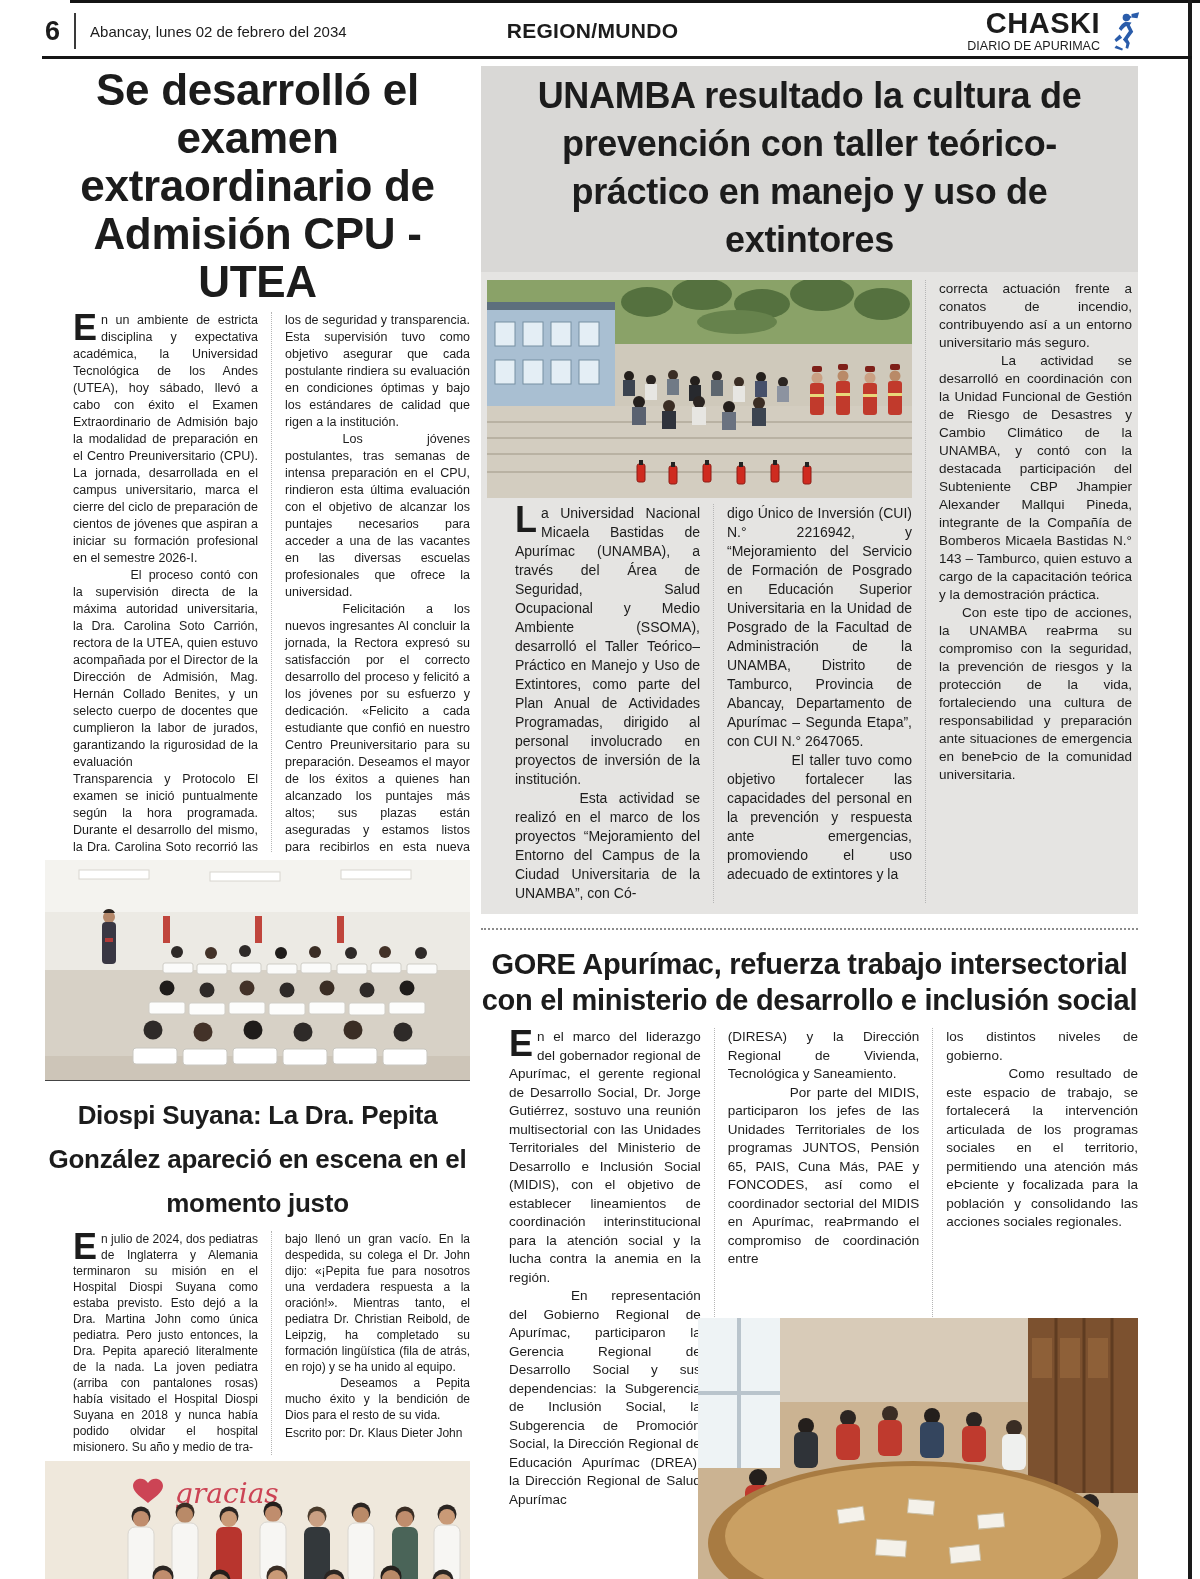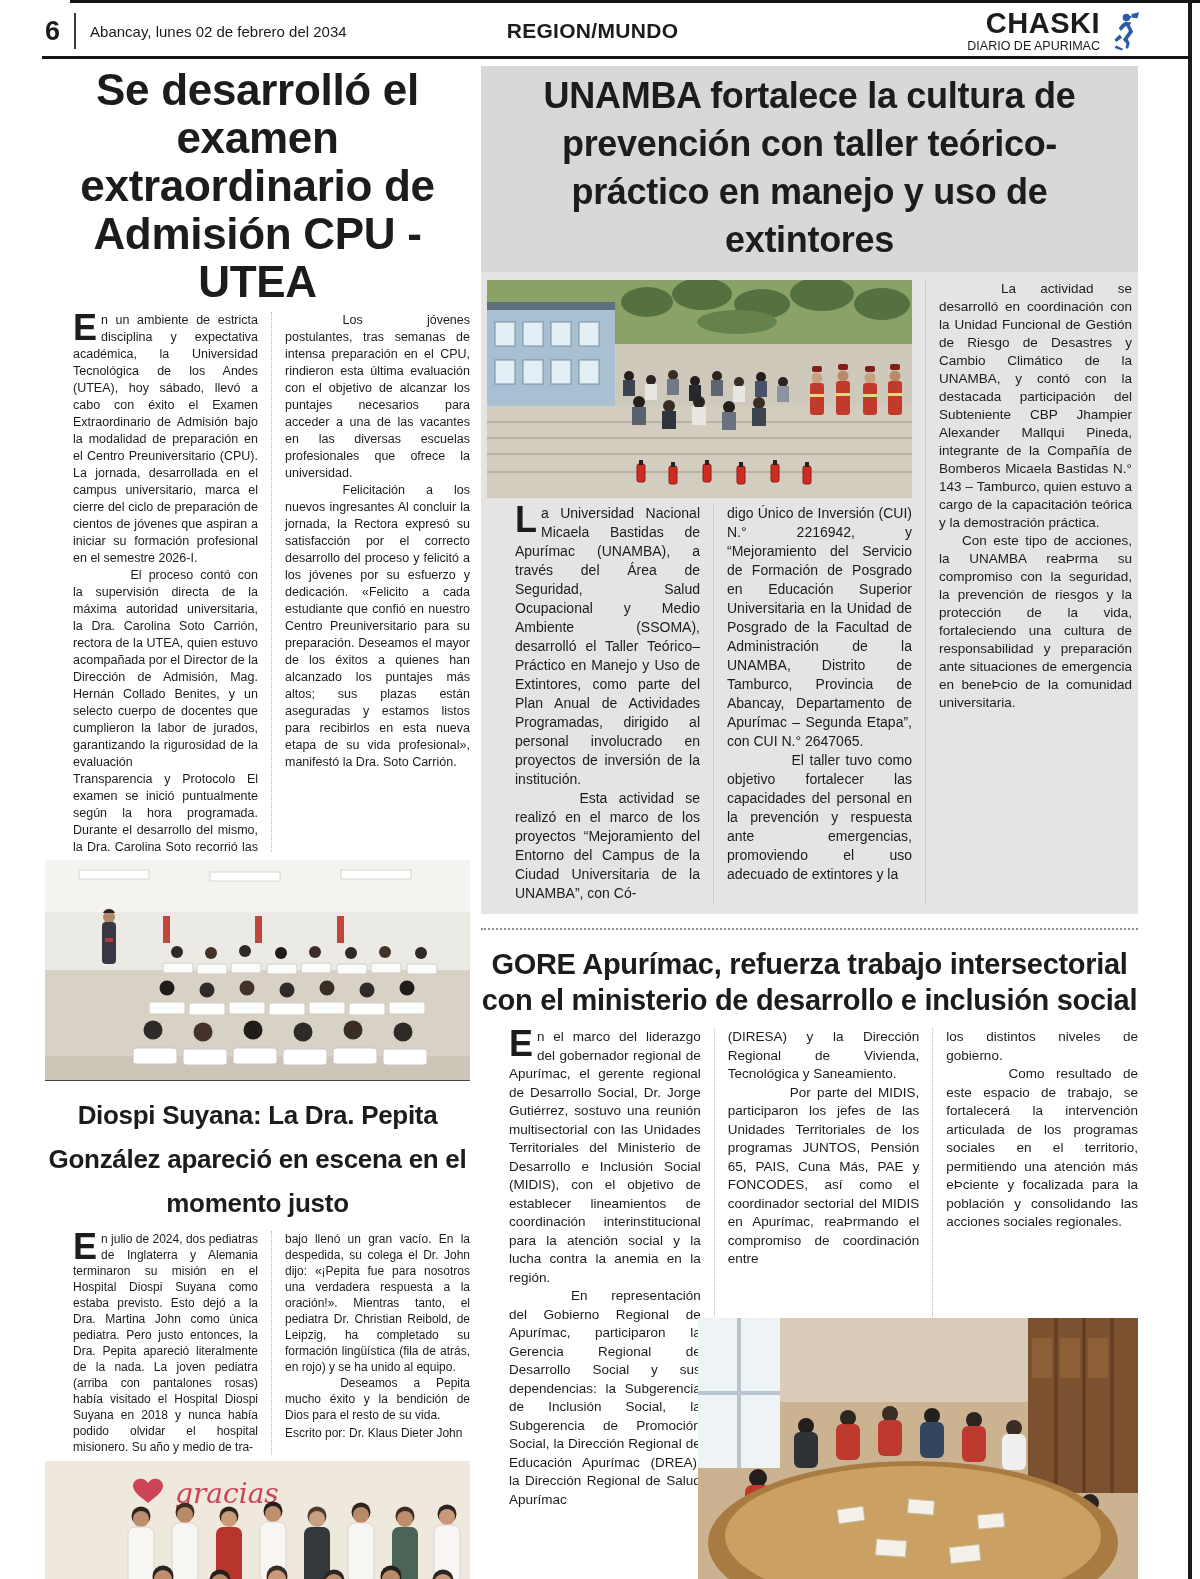--- a/index.html
+++ b/index.html
@@ -90,20 +90,21 @@
   <section class="left-block">
     <h1 class="utea-head">Se desarrolló el examen extraordinario de Admisión CPU -UTEA</h1>
 
     <div class="cols utea-body">
       <div class="col">
         <p class="dropcap">En un ambiente de estricta disciplina y expectativa académica, la Universidad Tecnológica de los Andes (UTEA), hoy sábado, llevó a cabo con éxito el Examen Extraordinario de Admisión bajo la modalidad de preparación en el Centro Preuniversitario (CPU). La jornada, desarrollada en el campus universitario, marca el cierre del ciclo de preparación de cientos de jóvenes que aspiran a iniciar su formación profesional en el semestre 2026-I.</p>
         <p class="ind">El proceso contó con la supervisión directa de la máxima autoridad universitaria, la Dra. Carolina Soto Carrión, rectora de la UTEA, quien estuvo acompañada por el Director de la Dirección de Admisión, Mag. Hernán Collado Benites, y un selecto cuerpo de docentes que cumplieron la labor de jurados, garantizando la rigurosidad de la evaluación</p>
         <p>Transparencia y Protocolo El examen se inició puntualmente según la hora programada. Durante el desarrollo del mismo, la Dra. Carolina Soto recorrió las aulas para corroborar personalmente el cumplimiento de los protoco-</p>
       </div>
       <div class="col col-sep">
+        <p>los de seguridad y transparencia. Esta supervisión tuvo como objetivo asegurar que cada postulante rindiera su evaluación en condiciones óptimas y bajo los estándares de calidad que rigen a la institución.</p>
         <p class="ind">Los jóvenes postulantes, tras semanas de intensa preparación en el CPU, rindieron esta última evaluación con el objetivo de alcanzar los puntajes necesarios para acceder a una de las vacantes en las diversas escuelas profesionales que ofrece la universidad.</p>
         <p class="ind">Felicitación a los nuevos ingresantes Al concluir la jornada, la Rectora expresó su satisfacción por el correcto desarrollo del proceso y felicitó a los jóvenes por su esfuerzo y dedicación. «Felicito a cada estudiante que confió en nuestro Centro Preuniversitario para su preparación. Deseamos el mayor de los éxitos a quienes han alcanzado los puntajes más altos; sus plazas están aseguradas y estamos listos para recibirlos en esta nueva etapa de su vida profesional», manifestó la Dra. Soto Carrión.</p>
       </div>
     </div>
 
     <svg class="photo exam-photo" viewBox="0 0 425 220" height="220" preserveAspectRatio="none">
       <rect width="425" height="220" fill="#e9e6e0"></rect>
       <rect width="425" height="52" fill="#f4f3ef"></rect>
       <rect x="34" y="10" width="70" height="9" fill="#ffffff" stroke="#d8d6cf"></rect>
       <rect x="165" y="12" width="70" height="9" fill="#ffffff" stroke="#d8d6cf"></rect>
@@ -278,21 +279,21 @@
             <circle cx="0" cy="6" r="9" fill="#c99a77"></circle>
             <rect x="-15" y="15" width="30" height="78" rx="8" fill="#faf9f7" stroke="#d9d6d0"></rect>
           </g>
       </g>
     </svg>
   </section>
 
   <section class="right-block">
 
     <div class="unamba-box">
-      <h1 class="unamba-head">UNAMBA fortalece la cultura de prevención con taller teórico-práctico en manejo y uso de extintores</h1>
+      <h1 class="unamba-head">UNAMBA resultado la cultura de prevención con taller teórico-práctico en manejo y uso de extintores</h1>
       <div class="unamba-content">
         <div class="unamba-left">
 
           <svg class="photo" viewBox="0 0 425 218" height="218" preserveAspectRatio="none">
             <rect width="425" height="218" fill="#cfc9bb"></rect>
             <rect width="425" height="64" fill="#8aa268"></rect>
             <g fill="#55713f">
               <ellipse cx="160" cy="22" rx="26" ry="15"></ellipse>
                 <ellipse cx="215" cy="14" rx="30" ry="16"></ellipse>
               <ellipse cx="275" cy="24" rx="28" ry="15"></ellipse>
@@ -427,20 +428,21 @@
               <p class="ind">Esta actividad se realizó en el marco de los proyectos “Mejoramiento del Entorno del Campus de la Ciudad Universitaria de la UNAMBA”, con Có-</p>
             </div>
             <div class="col col-sep">
               <p>digo Único de Inversión (CUI) N.° 2216942, y “Mejoramiento del Servicio de Formación de Posgrado en Educación Superior Universitaria en la Unidad de Posgrado de la Facultad de Administración de la UNAMBA, Distrito de Tamburco, Provincia de Abancay, Departamento de Apurímac – Segunda Etapa”, con CUI N.° 2647065.</p>
               <p class="ind">El taller tuvo como objetivo fortalecer las capacidades del personal en la prevención y respuesta ante emergencias, promoviendo el uso adecuado de extintores y la</p>
             </div>
           </div>
         </div>
 
         <div class="unamba-col3 col-sep">
+          <p>correcta actuación frente a conatos de incendio, contribuyendo así a un entorno universitario más seguro.</p>
           <p class="ind">La actividad se desarrolló en coordinación con la Unidad Funcional de Gestión de Riesgo de Desastres y Cambio Climático de la UNAMBA, y contó con la destacada participación del Subteniente CBP Jhampier Alexander Mallqui Pineda, integrante de la Compañía de Bomberos Micaela Bastidas N.° 143 – Tamburco, quien estuvo a cargo de la capacitación teórica y la demostración práctica.</p>
           <p class="ind2">Con este tipo de acciones, la UNAMBA reaÞrma su compromiso con la seguridad, la prevención de riesgos y la protección de la vida, fortaleciendo una cultura de responsabilidad y preparación ante situaciones de emergencia en beneÞcio de la comunidad universitaria.</p>
         </div>
       </div>
     </div>
 
     <div class="gore-section">
       <h2 class="gore-head">GORE Apurímac, refuerza trabajo intersectorial con el ministerio de desarrollo e inclusión social</h2>
       <div class="gore-cols">
         <div class="col">

